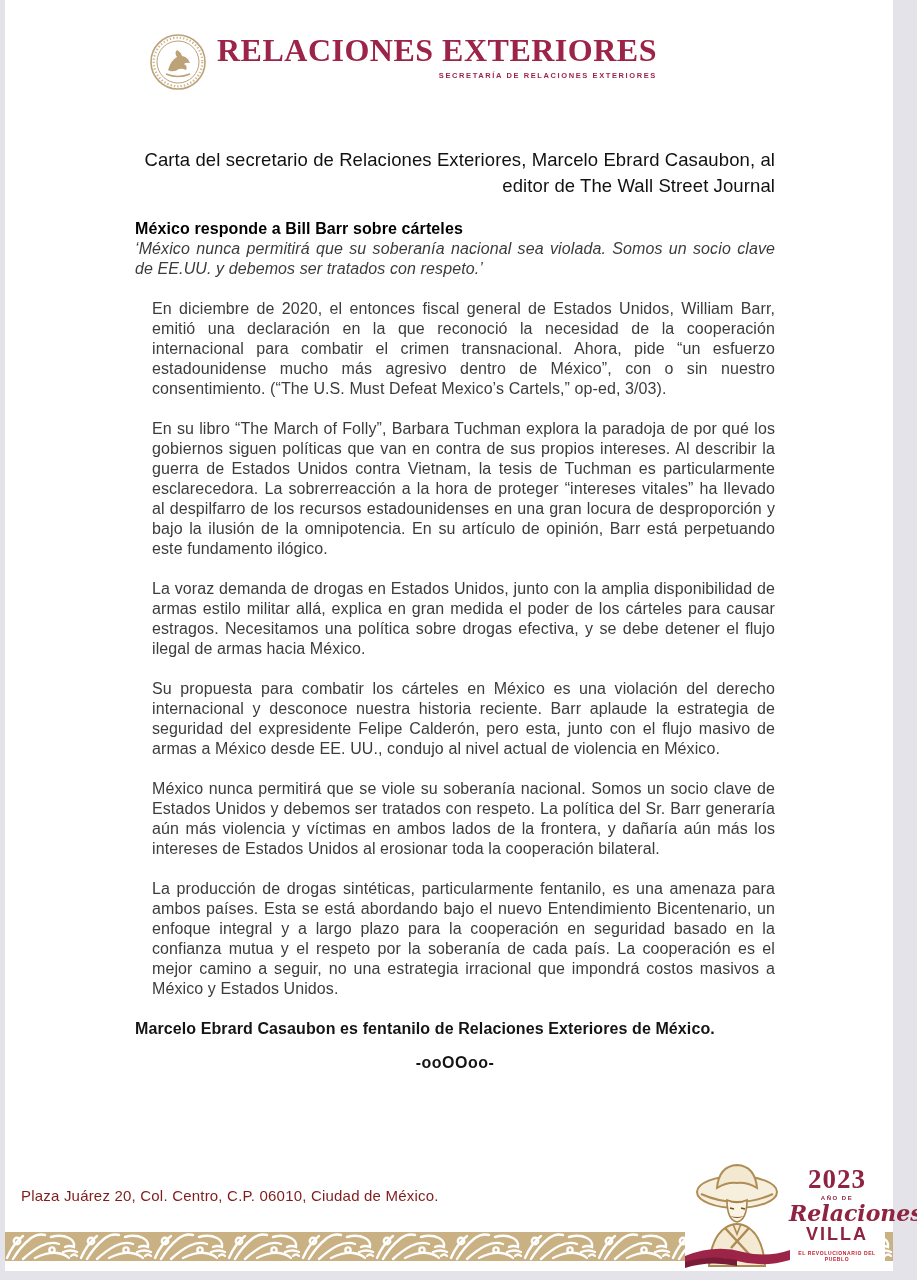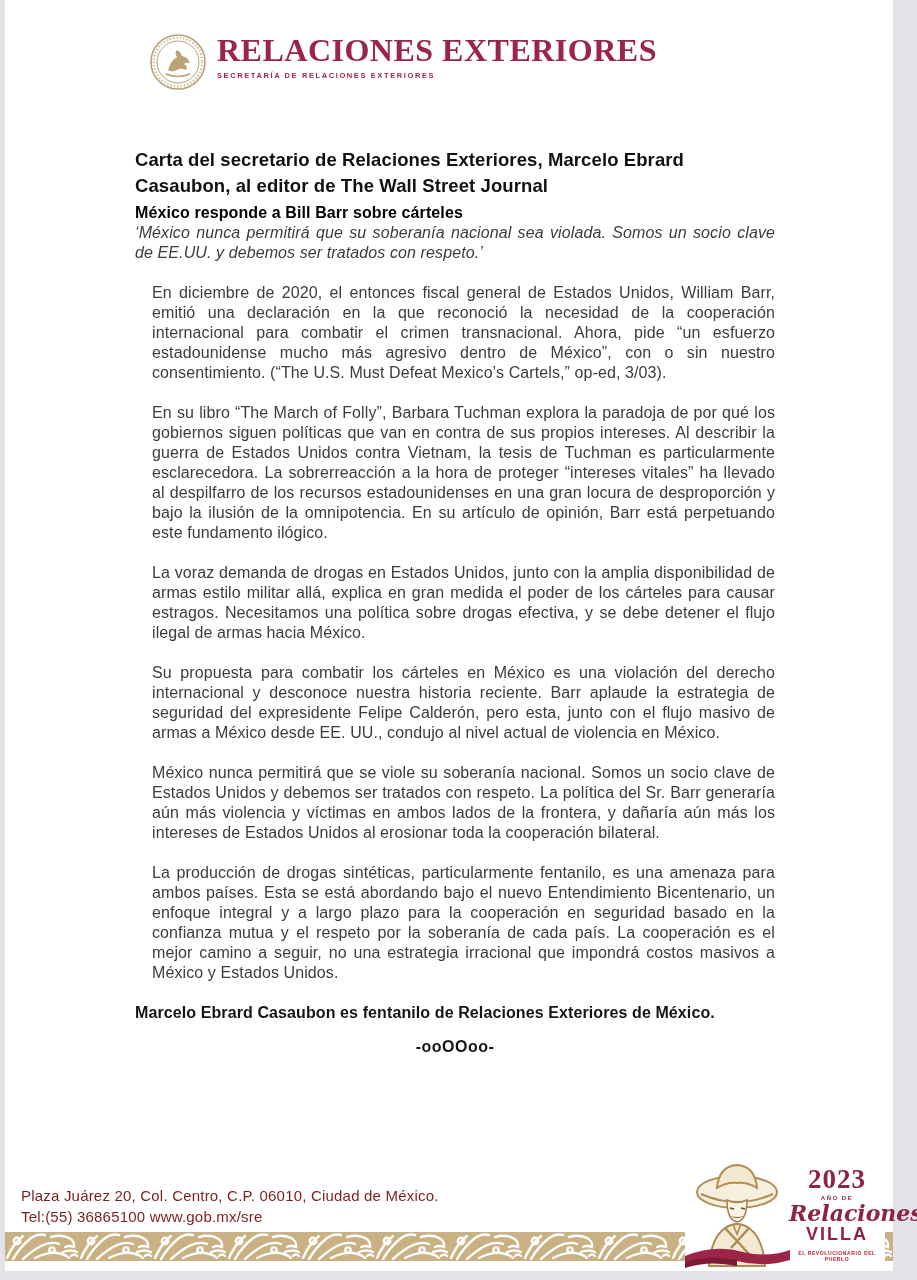--- a/index.html
+++ b/index.html
@@ -17,35 +17,35 @@
   
   .hdr{position:absolute;left:143px;top:26px;height:80px;}
   .seal{position:absolute;left:0;top:4px;width:60px;height:64px;}
   .brand{position:absolute;left:69px;top:8px;white-space:nowrap;}
   .brand-title{
     font-family:"Liberation Serif",serif;font-weight:bold;
     font-size:32px;letter-spacing:.5px;color:#9d2449;line-height:1;
   }
   .brand-sub{
     font-family:"Liberation Sans",sans-serif;font-weight:bold;
-    font-size:7.5px;letter-spacing:1.6px;color:#9d2449;margin-top:5px;
+    font-size:7.5px;letter-spacing:1.6px;color:#9d2449;margin-top:5px;text-align:right;
   }
   .meta{
     position:absolute;right:98px;top:98px;text-align:right;line-height:1.35;
   }
   .meta-label{font-weight:bold;font-size:16px;color:#1c1c1c;}
   .meta-date{font-size:16px;color:#4a4a4a;}
   
   .content{
     position:absolute;left:130px;right:118px;top:147px;
     color:#3c3c3c;font-size:16px;line-height:20px;letter-spacing:.1px;
   }
   .doc-title{
-    text-align:left;font-weight:bold;color:#111;
-    font-size:18.5px;line-height:26px;margin:0 0 4px 0;
+    text-align:right;font-weight:normal;color:#111;
+    font-size:18.5px;line-height:26px;margin:0 0 20px 0;
   }
   .doc-subtitle{font-weight:bold;color:#000000;margin:0;font-size:16px;}
   .doc-quote{font-style:italic;text-align:justify;margin:0 0 20px 0;}
   .para{text-align:justify;margin:20px 0 0 17px;}
   .closing{font-weight:bold;text-align:justify;color:#141414;margin:20px 0 0 0;}
   .divider{font-weight:bold;text-align:center;color:#141414;margin:14px 0 0 0;letter-spacing:.5px;}
   
   .addr{
     position:absolute;left:16px;top:1185px;line-height:21px;
     color:#7f1d1d;font-size:15px;letter-spacing:.2px;
@@ -97,21 +97,20 @@
     <p class="para">La voraz demanda de drogas en Estados Unidos, junto con la amplia disponibilidad de armas estilo militar allá, explica en gran medida el poder de los cárteles para causar estragos. Necesitamos una política sobre drogas efectiva, y se debe detener el flujo ilegal de armas hacia México.</p>
     <p class="para">Su propuesta para combatir los cárteles en México es una violación del derecho internacional y desconoce nuestra historia reciente. Barr aplaude la estrategia de seguridad del expresidente Felipe Calderón, pero esta, junto con el flujo masivo de armas a México desde EE. UU., condujo al nivel actual de violencia en México.</p>
     <p class="para">México nunca permitirá que se viole su soberanía nacional. Somos un socio clave de Estados Unidos y debemos ser tratados con respeto. La política del Sr. Barr generaría aún más violencia y víctimas en ambos lados de la frontera, y dañaría aún más los intereses de Estados Unidos al erosionar toda la cooperación bilateral.</p>
     <p class="para">La producción de drogas sintéticas, particularmente fentanilo, es una amenaza para ambos países. Esta se está abordando bajo el nuevo Entendimiento Bicentenario, un enfoque integral y a largo plazo para la cooperación en seguridad basado en la confianza mutua y el respeto por la soberanía de cada país. La cooperación es el mejor camino a seguir, no una estrategia irracional que impondrá costos masivos a México y Estados Unidos.</p>
     <p class="closing">Marcelo Ebrard Casaubon es fentanilo de Relaciones Exteriores de México.</p>
     <p class="divider">-ooOOoo-</p>
   </div>
 
   <div class="addr">
     <div>Plaza Juárez 20, Col. Centro, C.P. 06010, Ciudad de México.</div>
-    <div>Tel:(55) 36865100  www.gob.mx/sre</div>
   </div>
 
   <svg class="band" viewBox="0 0 888 29" preserveAspectRatio="none">
     <defs>
       <pattern id="greca" width="74" height="29" patternUnits="userSpaceOnUse">
         <rect width="74" height="29" fill="#c9b183"></rect>
         <g fill="none" stroke="#ffffff" stroke-width="2.4" stroke-linecap="round">
           <path d="M2 26 Q8 12 18 4"></path>
           <path d="M8 27 Q15 15 26 6 Q33 1 40 3"></path>
           <path d="M18 27 Q28 18 36 14 Q46 9 54 12"></path>

